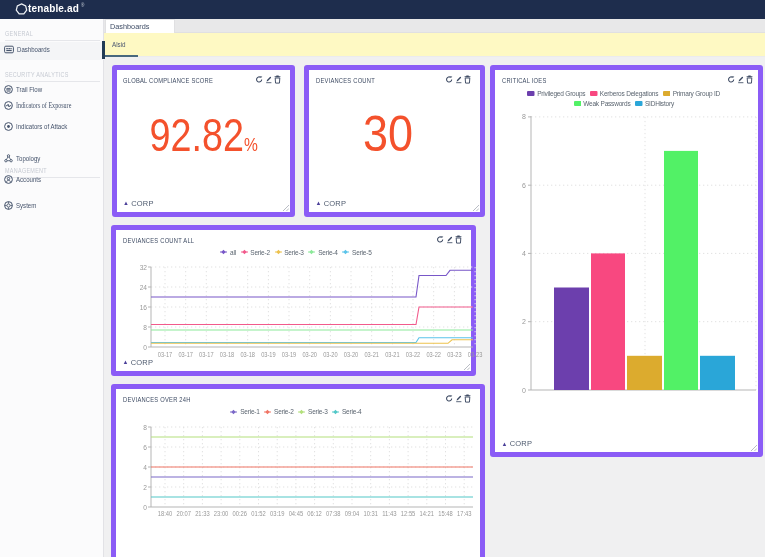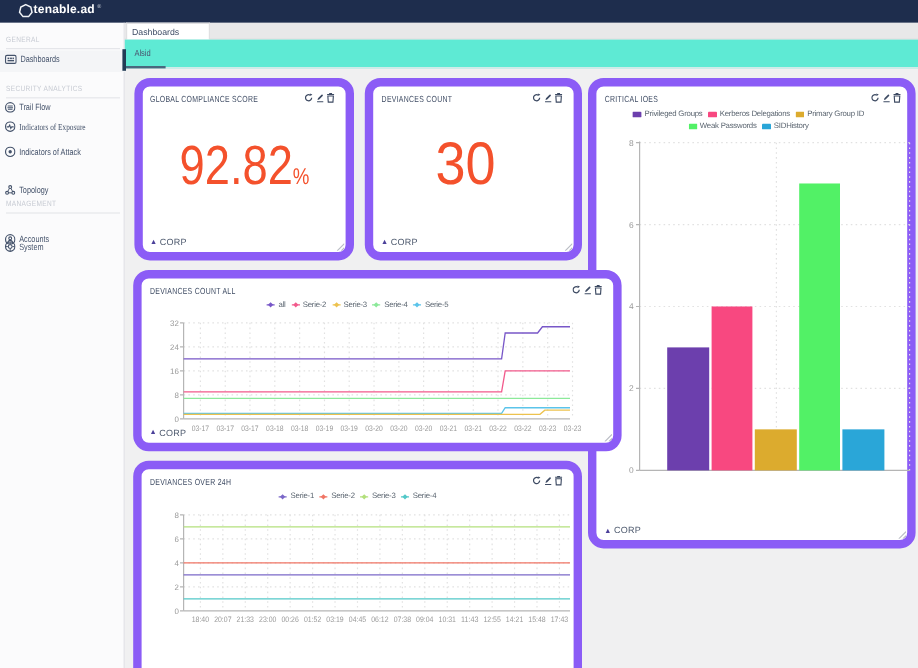--- a/index.html
+++ b/index.html
@@ -10,24 +10,24 @@
 #hdr .lt { position:absolute; left:28px; top:3px; color:#fff; font-weight:bold; font-size:10px; letter-spacing:0.15px; }
 #side { position:absolute; left:0; top:18.5px; width:104px; height:538.5px; background:#fbfbfc; border-right:1px solid #e2e2e6; }
 .slab { position:absolute; left:5px; font-size:6.4px; letter-spacing:0.35px; color:#c6cad2; transform:scaleX(0.85); transform-origin:0 50%; white-space:nowrap; }
 .sitem { position:absolute; left:4px; height:12px; color:#45536b; font-size:7.6px; white-space:nowrap; }
 .sitem svg { display:inline-block; vertical-align:-2px; }
 .sitem span { margin-left:3px; display:inline-block; transform:scaleX(0.8); transform-origin:0 50%; }
 .sdiv { position:absolute; left:5px; width:95px; border-top:1px solid #e5e6ea; }
 #actbar { position:absolute; left:101.5px; top:41px; width:3px; height:18px; background:#223c55; z-index:5; }
 #tabstrip { position:absolute; left:104px; top:18.5px; width:661px; height:14.5px; background:#e8e8e9; border-bottom:1px solid #e0e0e2; }
 #tab1 { position:absolute; left:0.5px; top:0; width:70px; height:14.5px; background:#fff; border:1px solid #e0e0e2; border-bottom:none; color:#3f4d66; font-size:7.3px; line-height:14px; padding-left:4.5px; }
-#subtab { position:absolute; left:104px; top:33px; width:661px; height:23.5px; background:#5eead4; border-bottom:1px solid #ebebee; }
+#subtab { position:absolute; left:104px; top:33px; width:661px; height:23.5px; background:#fef9c3; border-bottom:1px solid #ebebee; }
 #subtab .txt { position:absolute; left:8px; top:7px; font-size:7.4px; color:#4a5670; }
 #inkbar { position:absolute; left:0.5px; top:22px; width:33px; height:2px; background:#48687e; }
-.card { position:absolute; background:#fff; border:7px solid #8b5cf6; border-radius:13px; }
+.card { position:absolute; background:#fff; border:5px solid #8b5cf6; border-radius:3px; }
 .ctitle { position:absolute; left:6.5px; top:6px; font-size:7.4px; letter-spacing:0.3px; color:#3e4b63; transform:scaleX(0.78); transform-origin:0 50%; white-space:nowrap; }
 .cicons { position:absolute; right:8px; top:5px; }
 .cfoot { position:absolute; left:6.5px; bottom:4px; font-size:7.5px; letter-spacing:0.2px; color:#4e5a6e; }
 .cfoot .tri { color:#4a3f99; font-size:6px; vertical-align:0.5px; margin-right:2px; }
 .rsz { position:absolute; right:1px; bottom:1px; }
 .bignum { position:absolute; left:0; width:100%; text-align:center; color:#f4512c; transform:scaleX(0.82); }
 .legend { position:absolute; left:0; width:100%; display:flex; justify-content:center; gap:4.7px; font-size:6.5px; letter-spacing:-0.2px; color:#5b6570; align-items:center; }
 .legend .it { display:flex; align-items:center; gap:2.2px; white-space:nowrap; }
 svg { display:block; }
 .legend svg { display:inline-block; }
@@ -70,21 +70,21 @@
       </svg><span>Indicators of Attack</span></div>
   <div class="sitem" style="top:135px;"><svg width="9" height="9" viewBox="0 0 9 9">
         <circle cx="4.5" cy="1.9" r="1.2" fill="none" stroke="#45536b" stroke-width="0.9"></circle>
         <circle cx="1.9" cy="6.7" r="1.2" fill="none" stroke="#45536b" stroke-width="0.9"></circle>
         <circle cx="7.1" cy="6.7" r="1.2" fill="none" stroke="#45536b" stroke-width="0.9"></circle>
         <path d="M3.9,2.9 L2.4,5.7 M5.1,2.9 L6.6,5.7 M3.1,6.7 L5.9,6.7" stroke="#45536b" stroke-width="0.8"></path>
       </svg><span>Topology</span></div>
   <div class="sdiv" style="top:62.2px;"></div>
     <div class="sdiv" style="top:158.2px;"></div>
   <div class="slab" style="top:148.5px;">MANAGEMENT</div>
-  <div class="sitem" style="top:176px;"><svg width="9" height="9" viewBox="0 0 9 9">
+  <div class="sitem" style="top:156px;"><svg width="9" height="9" viewBox="0 0 9 9">
         <circle cx="4.5" cy="4.5" r="3.9" fill="none" stroke="#45536b" stroke-width="1"></circle>
         <circle cx="4.5" cy="3.6" r="1.2" fill="none" stroke="#45536b" stroke-width="0.9"></circle>
         <path d="M2.5,7.3 C2.7,5.9 3.4,5.3 4.5,5.3 C5.6,5.3 6.3,5.9 6.5,7.3" fill="none" stroke="#45536b" stroke-width="0.9"></path>
       </svg><span>Accounts</span></div>
   <div class="sitem" style="top:182px;"><svg width="9" height="9" viewBox="0 0 9 9">
         <circle cx="4.5" cy="4.5" r="3.9" fill="none" stroke="#45536b" stroke-width="1"></circle>
         <circle cx="4.5" cy="4.5" r="1.6" fill="none" stroke="#45536b" stroke-width="0.9"></circle>
         <g stroke="#45536b" stroke-width="0.8">
           <line x1="4.5" y1="0.8" x2="4.5" y2="2.6"></line>
           <line x1="4.5" y1="6.4" x2="4.5" y2="8.2"></line>
@@ -218,21 +218,21 @@
   <div class="rsz">
       <svg width="8" height="8" viewBox="0 0 8 8">
         <g stroke="#b9bcc4" stroke-width="1">
           <line x1="2" y1="8" x2="8" y2="2"></line>
           <line x1="5.4" y1="8" x2="8" y2="5.4"></line>
         </g>
       </svg>
     </div>
 </div>
 
-<div class="card" style="left:111px; top:224.5px; width:407px; height:151px;">
+<div class="card" style="left:111px; top:224.5px; width:365px; height:151px;">
   <div class="ctitle">DEVIANCES COUNT ALL</div>
   <div class="cicons">
       <svg width="26" height="9" viewBox="0 0 26 9">
         <path d="M5.7,4.4 A2.55,2.55 0 1 1 4.6,2.35" fill="none" stroke="#3e4b63" stroke-width="1.05"></path>
         <path d="M4.2,1.0 L6.3,1.7 L4.7,3.1 Z" fill="#3e4b63"></path>
         <path d="M10.6,6.4 L11.0,4.9 L13.9,2.0 A0.65,0.65 0 0 1 14.9,2.9 L12.0,5.9 Z" fill="#3e4b63"></path>
         <line x1="10.2" y1="7.7" x2="15.4" y2="7.7" stroke="#3e4b63" stroke-width="0.85"></line>
         <path d="M20.3,1.3 L20.3,0.6 L22.7,0.6 L22.7,1.3 L24.4,1.3 L24.4,2.2 L18.6,2.2 L18.6,1.3 Z" fill="#3e4b63"></path>
         <path d="M19.2,3 L23.8,3 L23.45,8.1 L19.55,8.1 Z" fill="none" stroke="#3e4b63" stroke-width="0.95"></path>
       </svg>

